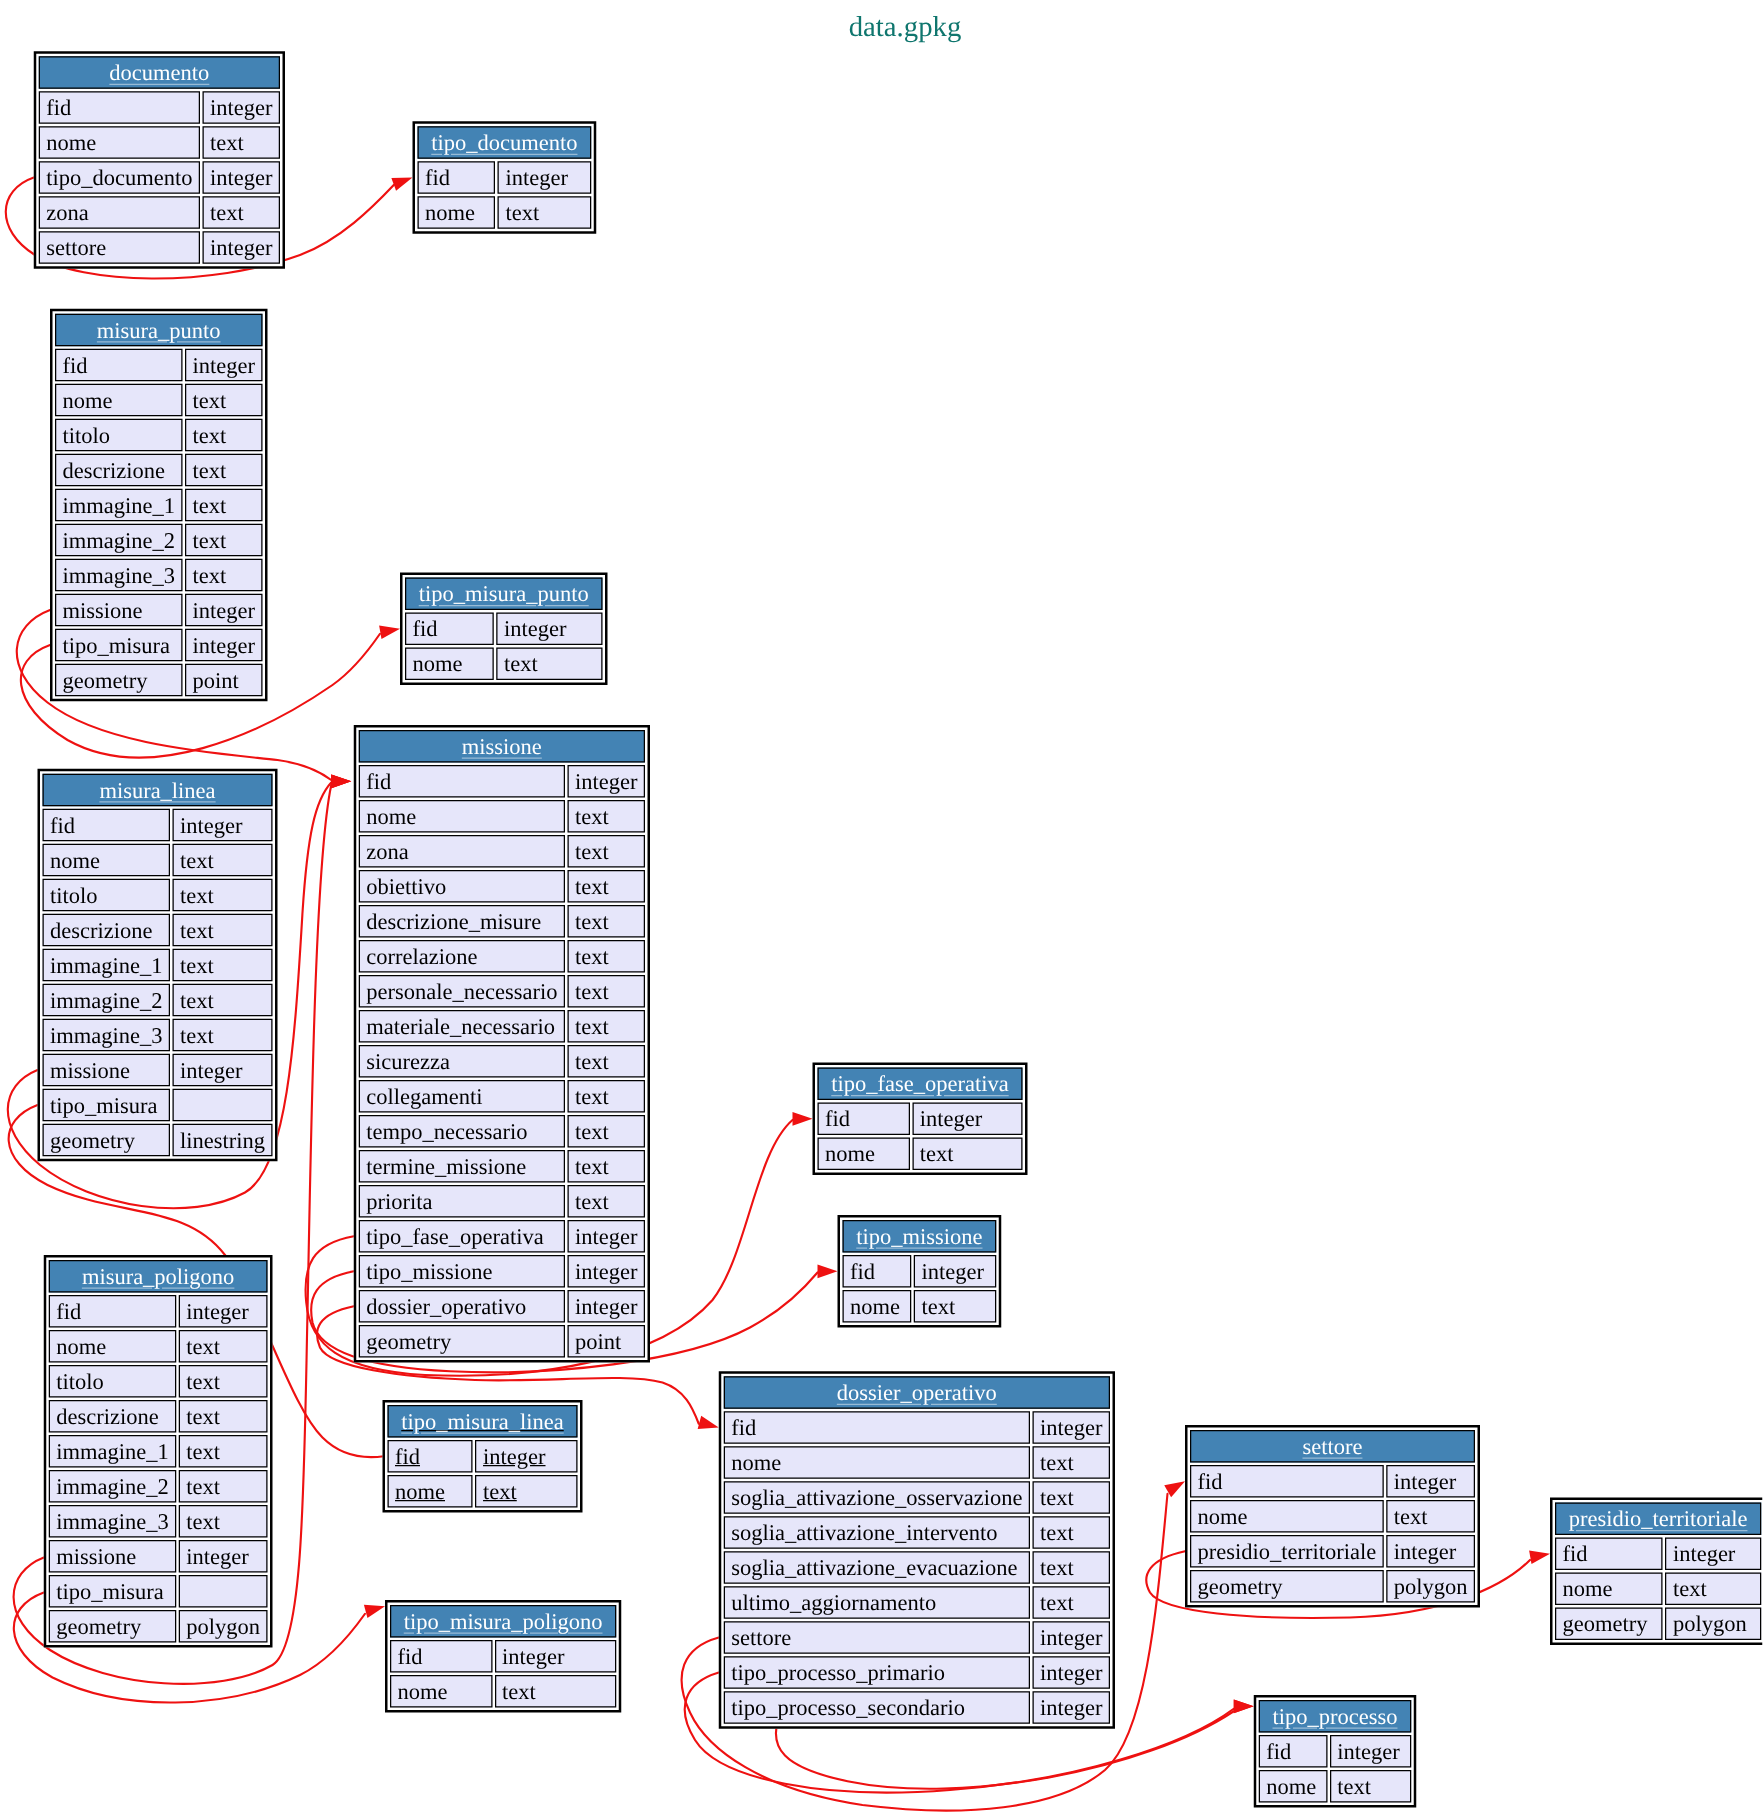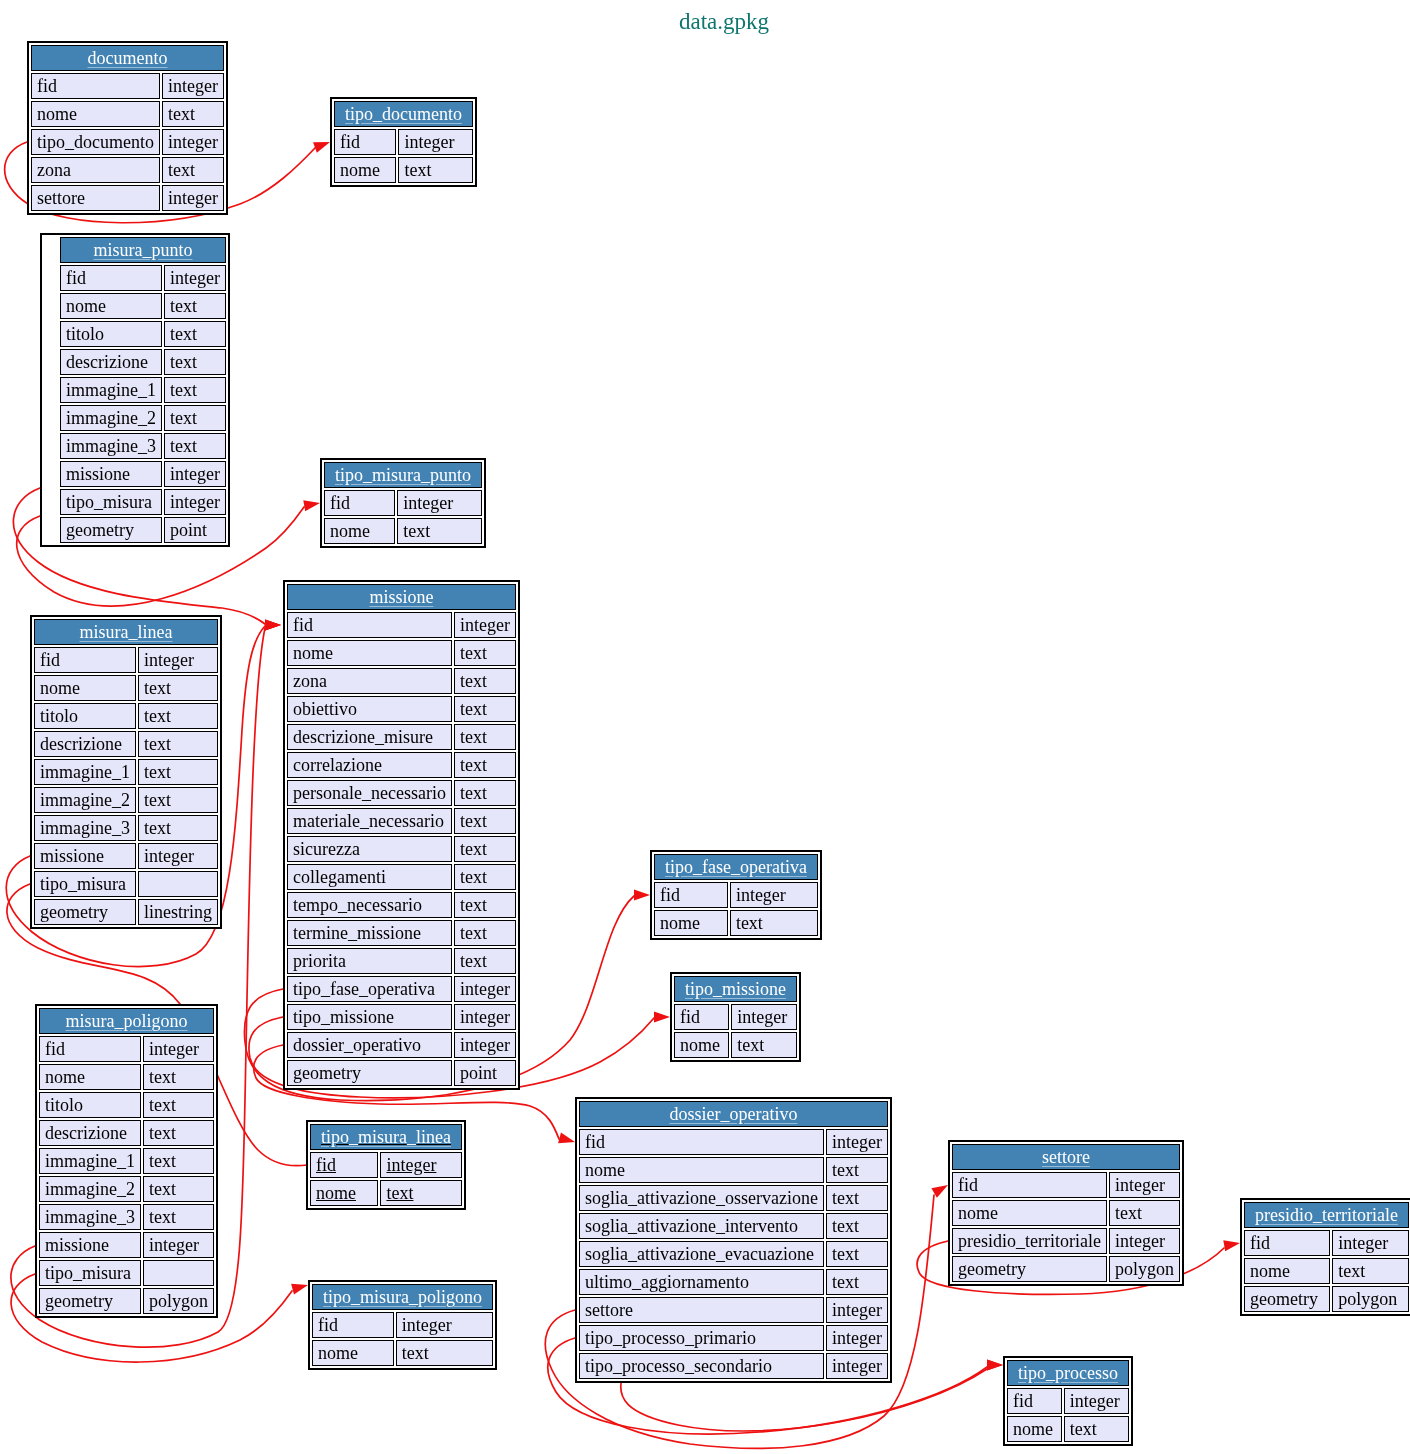--- a/index.html
+++ b/index.html
@@ -111,21 +111,21 @@
             <td class="fname">fid</td>
             <td class="ftype">integer</td>
           </tr>
           <tr>
             <td class="fname">nome</td>
             <td class="ftype">text</td>
           </tr>
         </tbody>
     </table>
 
-    <table class="entity" style="left: 40px; top: 233px; padding-left: 16px;">
+    <table class="entity" style="left: 40px; top: 247px;">
       <thead>
         <tr>
           <th colspan="2">misura_punto</th>
         </tr>
       </thead>
       <tbody>
           <tr>
             <td class="fname">fid</td>
             <td class="ftype">integer</td>
           </tr>

